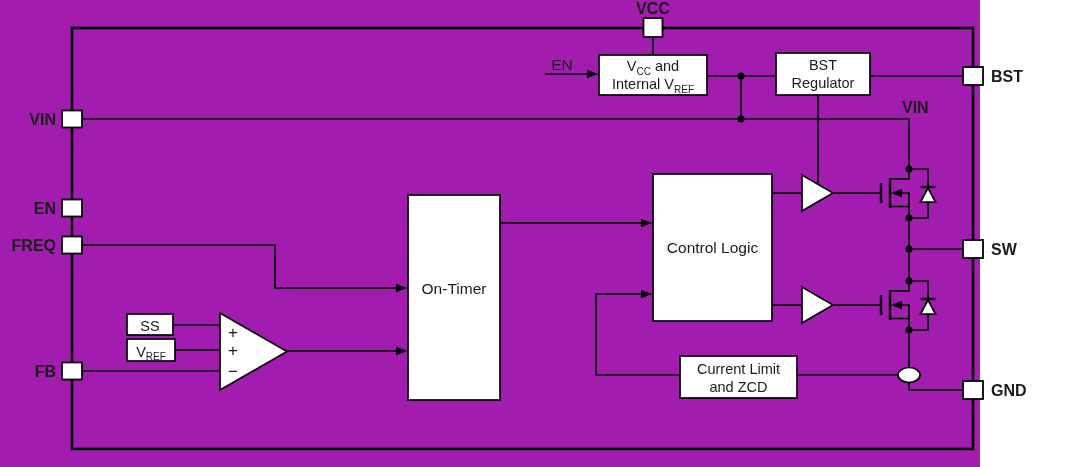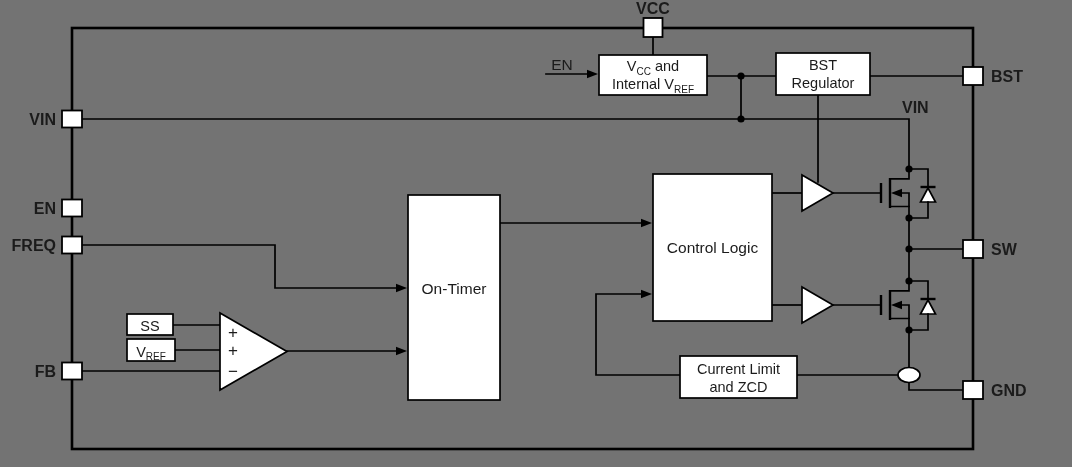--- a/index.html
+++ b/index.html
@@ -1,16 +1,16 @@
 <!DOCTYPE html>
 <html><head>
 <meta charset="utf-8">
 <style>
   html,body { margin:0; padding:0; background:#ffffff; }
-  .stage { width:1072px; height:467px; position:relative; background:#737373;text-decoration:underline; }
+  .stage { width:980px; height:467px; position:relative; background:#a21caf;text-decoration:underline; }
   svg text {
     font-family:"Liberation Sans","DejaVu Sans",sans-serif;
     fill:#1b1b1b;
   }
   .wire   { stroke:#000; stroke-width:1.7; fill:none; stroke-linecap:square; }
   .thick  { stroke:#000; stroke-width:2.4; fill:none; stroke-linecap:butt; }
   .border { stroke:#000; stroke-width:2.6; fill:none; }
   .box    { fill:#fff; stroke:#000; stroke-width:1.7; }
   .pin    { fill:#fff; stroke:#000; stroke-width:1.8; }
   .tri    { fill:#fff; stroke:#000; stroke-width:1.7; stroke-linejoin:miter; }

